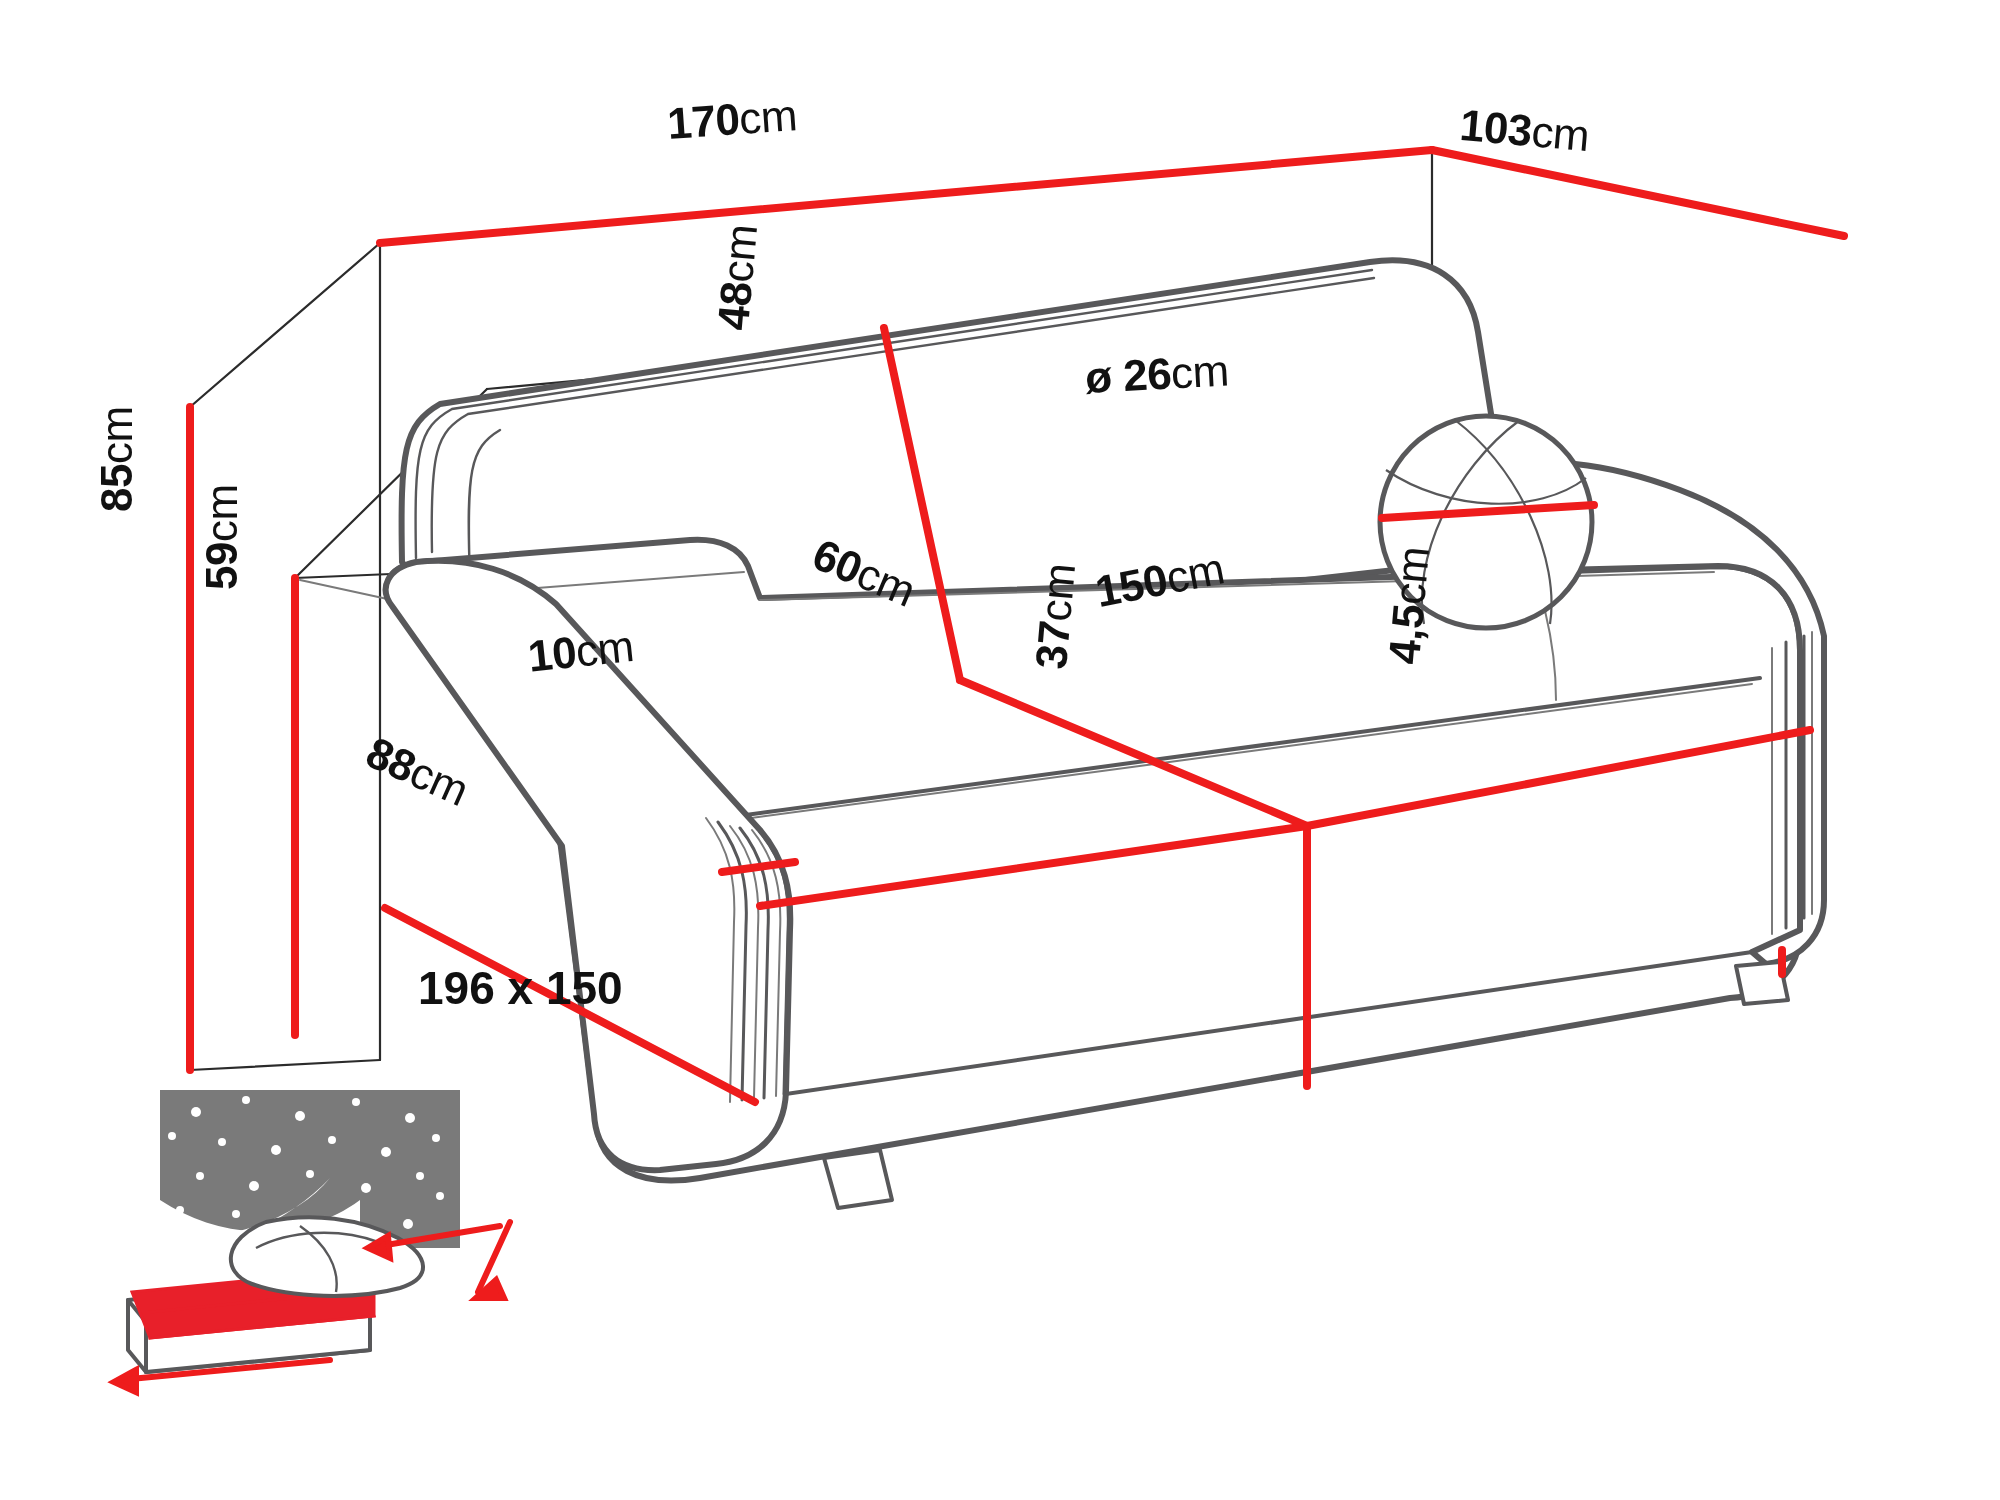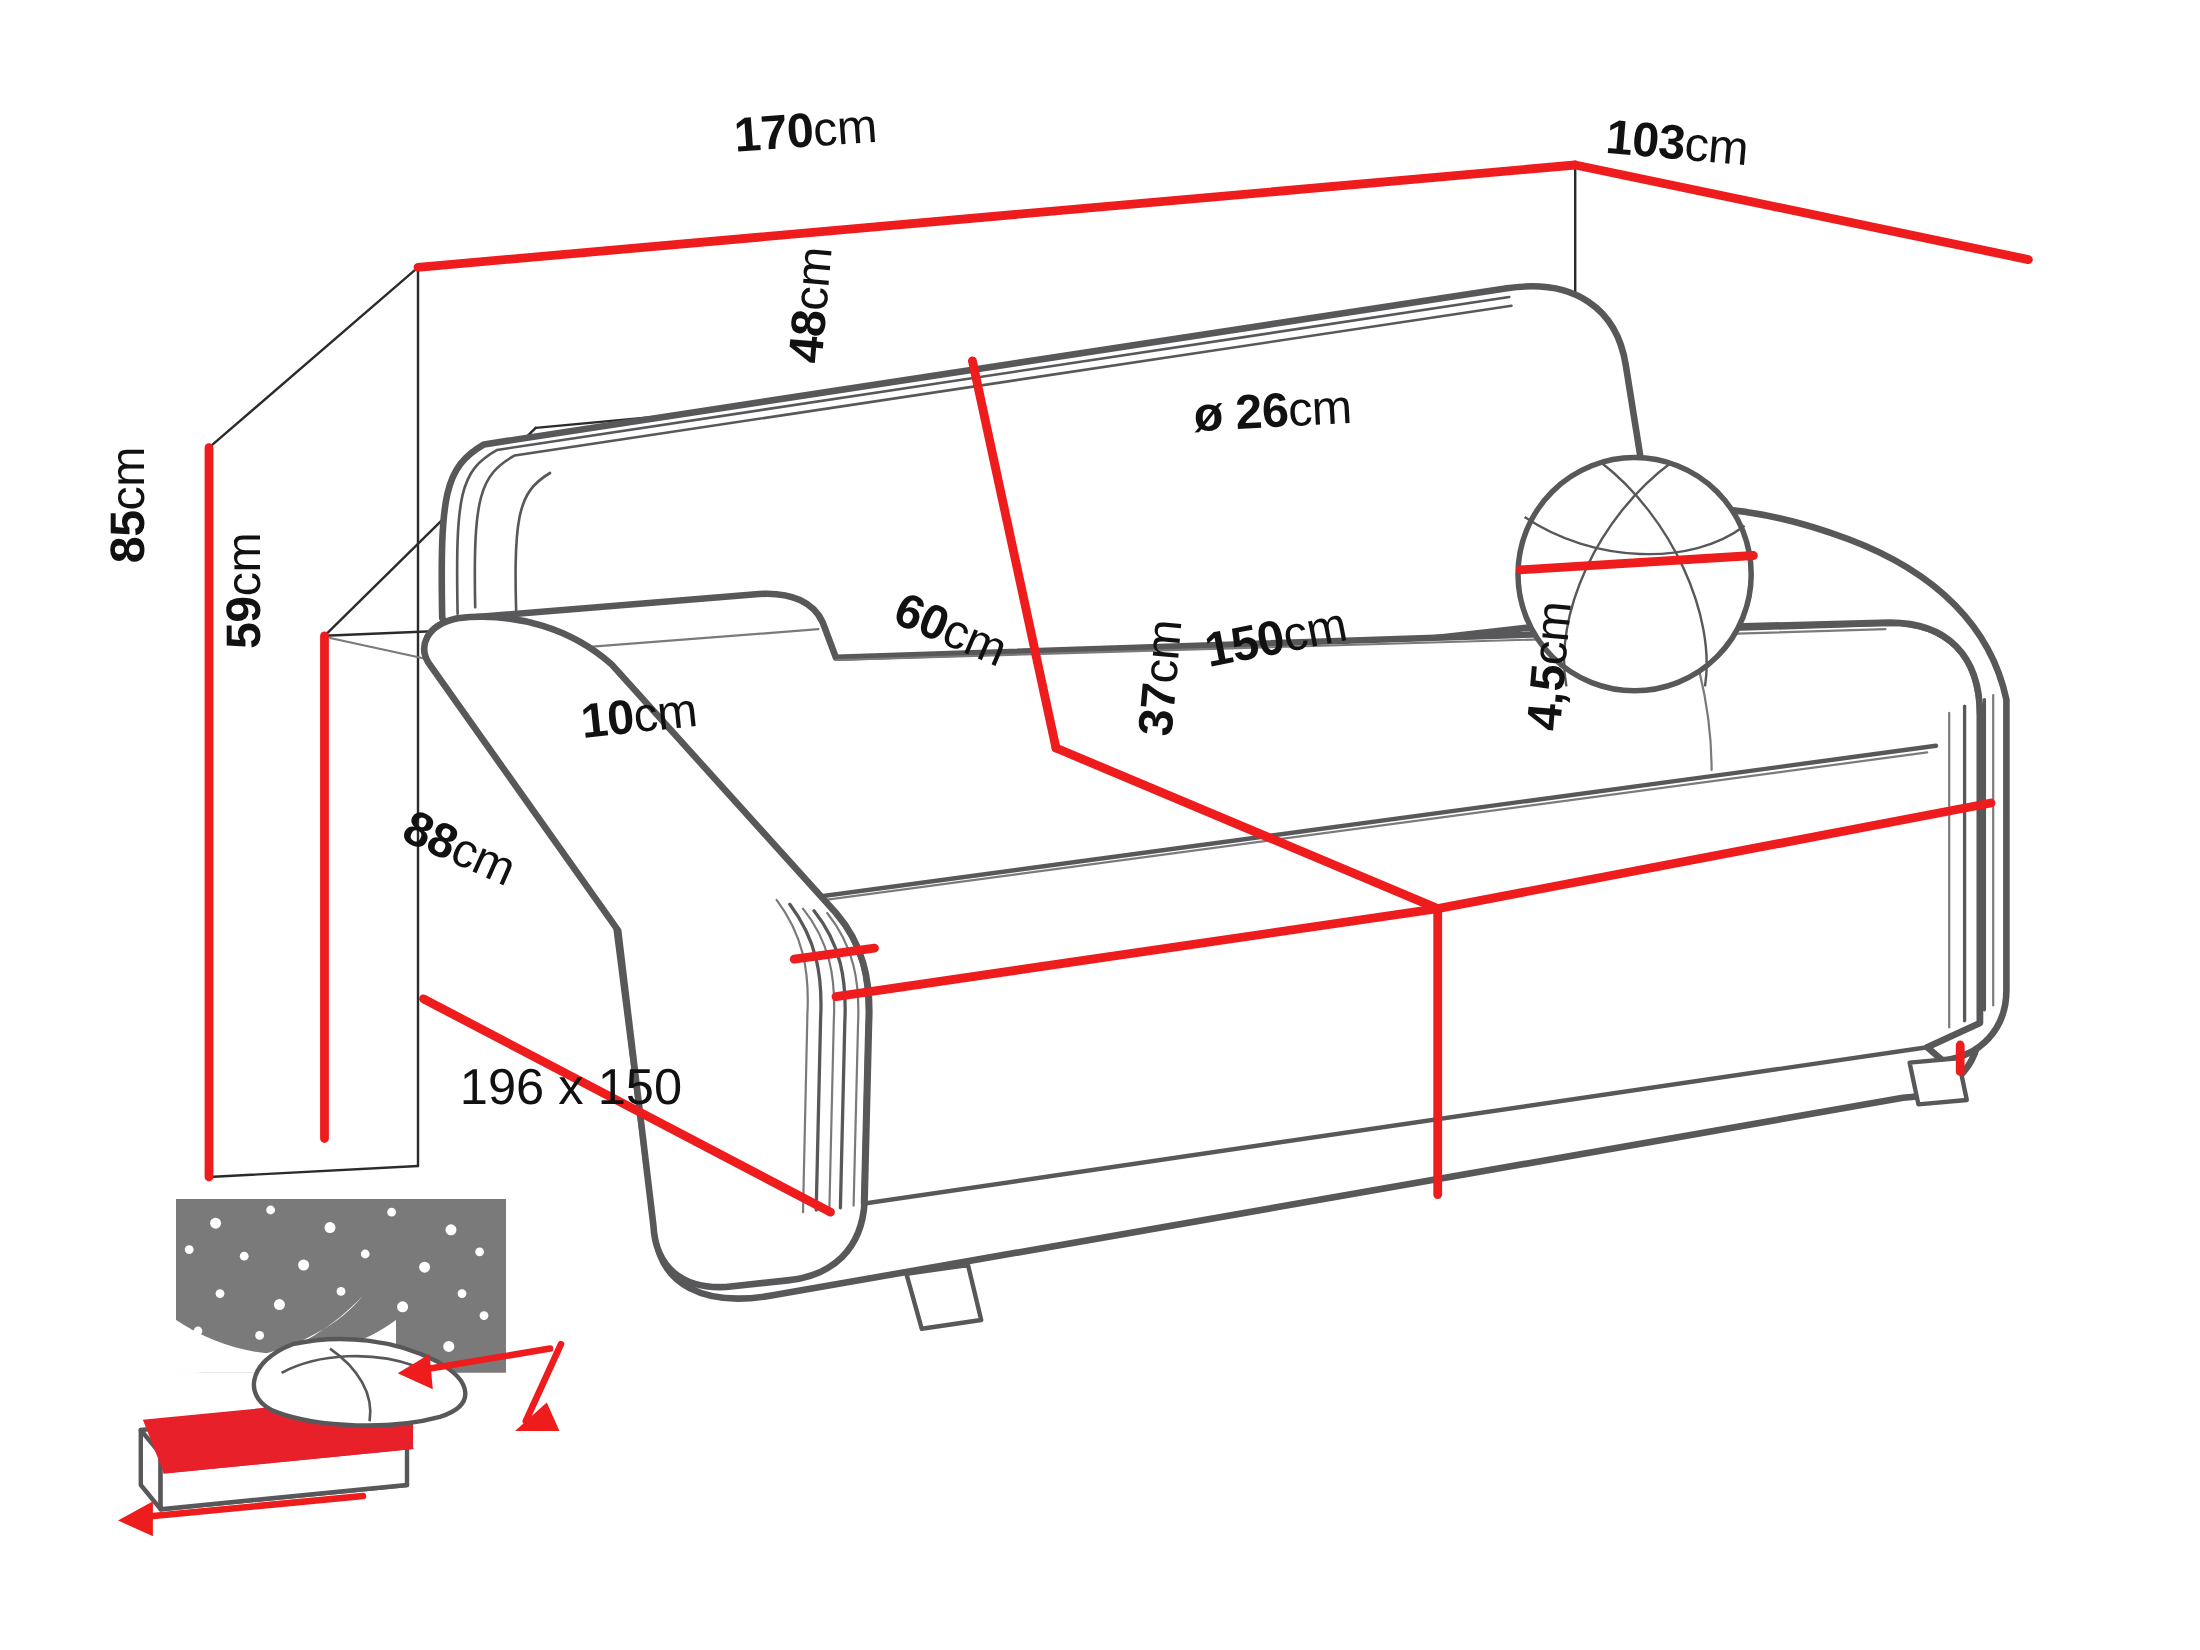--- a/index.html
+++ b/index.html
@@ -32,21 +32,21 @@
   .dim-label .num {
     font-weight: 700;
   }
   .dim-label .unit {
     font-weight: 400;
   }
   .sleep-label {
     position: absolute;
     white-space: nowrap;
     color: #111111;
-    font-weight: 400;
+    font-weight: 700;
     line-height: 1;
     text-align: right;
   }
 </style>
 </head>
 <body>
 
 <div id="stage">
 
   <svg id="art" viewBox="0 0 2000 1500" xmlns="http://www.w3.org/2000/svg">

